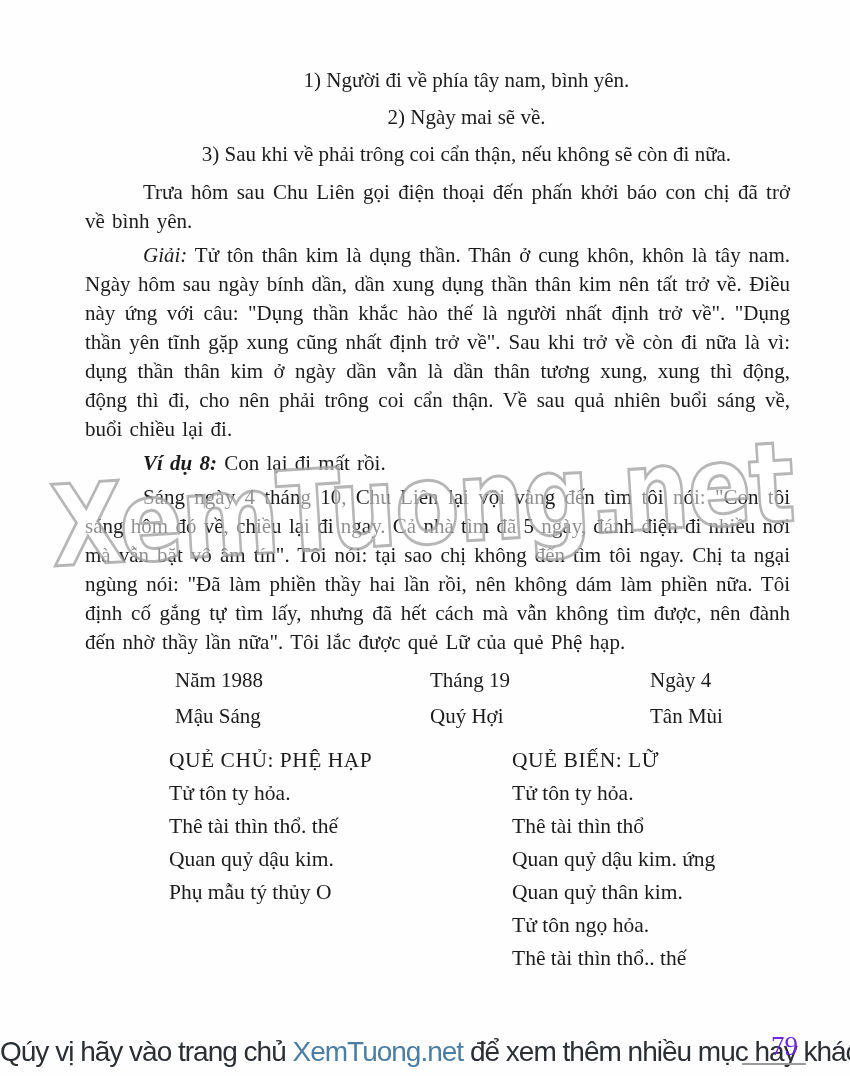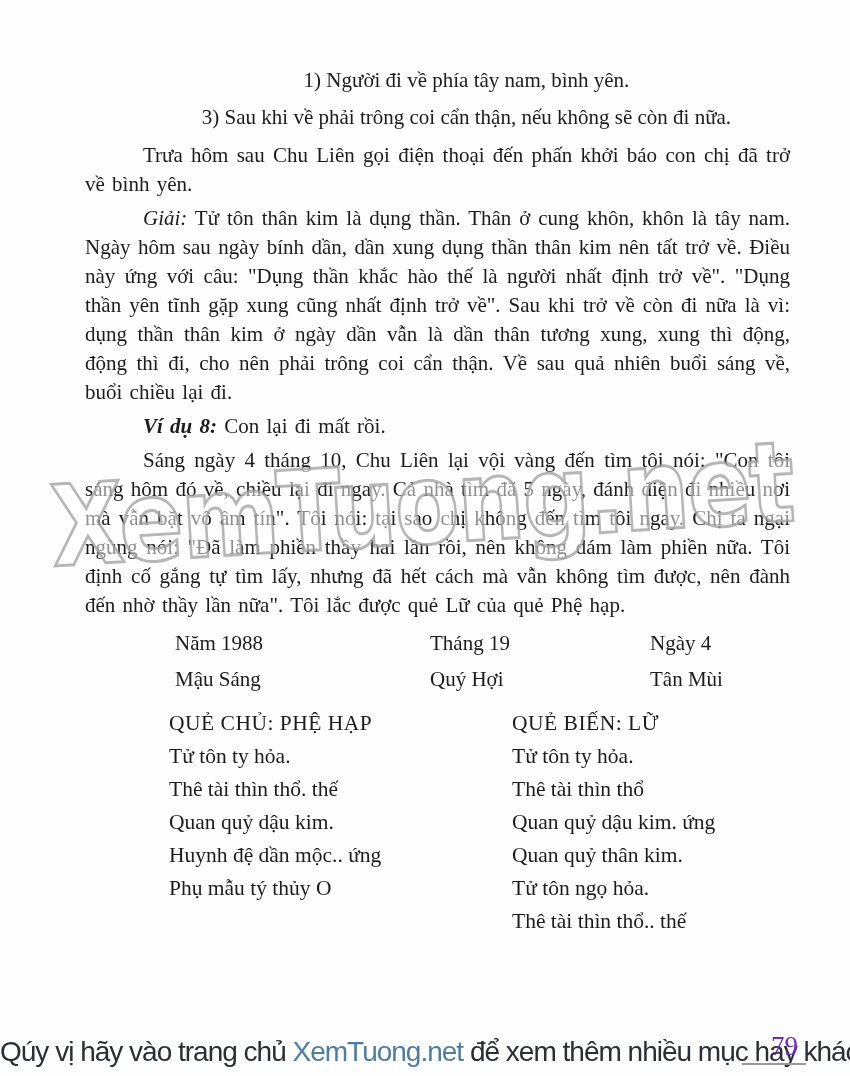--- a/index.html
+++ b/index.html
@@ -112,20 +112,21 @@
 <body>
 
 <div class="page">
 
   <div class="watermark">XemTuong.net</div>
 
   <div class="content">
 
     <div class="list">
       <p class="li">1) Người đi về phía tây nam, bình yên.</p>
+      <p class="li">2) Ngày mai sẽ về.</p>
       <p class="li">3) Sau khi về phải trông coi cẩn thận, nếu không sẽ còn đi nữa.</p>
     </div>
 
     <p class="para"><span>Trưa hôm sau Chu Liên gọi điện thoại đến phấn khởi báo con chị đã trở về bình yên.</span></p>
 
     <p class="para"><span class="lead-italic">Giải:</span><span> Tử tôn thân kim là dụng thần. Thân ở cung khôn, khôn là tây nam. Ngày hôm sau ngày bính dần, dần xung dụng thần thân kim nên tất trở về. Điều này ứng với câu: "Dụng thần khắc hào thế là người nhất định trở về". "Dụng thần yên tĩnh gặp xung cũng nhất định trở về". Sau khi trở về còn đi nữa là vì: dụng thần thân kim ở ngày dần vẫn là dần thân tương xung, xung thì động, động thì đi, cho nên phải trông coi cẩn thận. Về sau quả nhiên buổi sáng về, buổi chiều lại đi.</span></p>
 
     <p class="para"><span class="lead-bold-italic">Ví dụ 8:</span><span> Con lại đi mất rồi.</span></p>
 
     <p class="para"><span>Sáng ngày 4 tháng 10, Chu Liên lại vội vàng đến tìm tôi nói: "Con tôi sáng hôm đó về, chiều lại đi ngay. Cả nhà tìm đã 5 ngày, đánh điện đi nhiều nơi mà vẫn bặt vô âm tín". Tôi nói: tại sao chị không đến tìm tôi ngay. Chị ta ngại ngùng nói: "Đã làm phiền thầy hai lần rồi, nên không dám làm phiền nữa. Tôi định cố gắng tự tìm lấy, nhưng đã hết cách mà vẫn không tìm được, nên đành đến nhờ thầy lần nữa". Tôi lắc được quẻ Lữ của quẻ Phệ hạp.</span></p>
@@ -142,21 +143,20 @@
         <div class="date-cell-3">Tân Mùi</div>
       </div>
     </div>
 
     <div class="hex">
       <div class="hex-col-left">
         <div class="hex-title">QUẺ CHỦ: PHỆ HẠP</div>
         <div class="hex-line">Tử tôn ty hỏa.</div>
         <div class="hex-line">Thê tài thìn thổ. thế</div>
         <div class="hex-line">Quan quỷ dậu kim.</div>
-        <div class="hex-line">Huynh đệ dần mộc.. ứng</div>
         <div class="hex-line">Phụ mẫu tý thủy O</div>
       </div>
       <div class="hex-col-right">
         <div class="hex-title">QUẺ BIẾN: LỮ</div>
         <div class="hex-line">Tử tôn ty hỏa.</div>
         <div class="hex-line">Thê tài thìn thổ</div>
         <div class="hex-line">Quan quỷ dậu kim. ứng</div>
         <div class="hex-line">Quan quỷ thân kim.</div>
         <div class="hex-line">Tử tôn ngọ hỏa.</div>
         <div class="hex-line">Thê tài thìn thổ.. thế</div>

